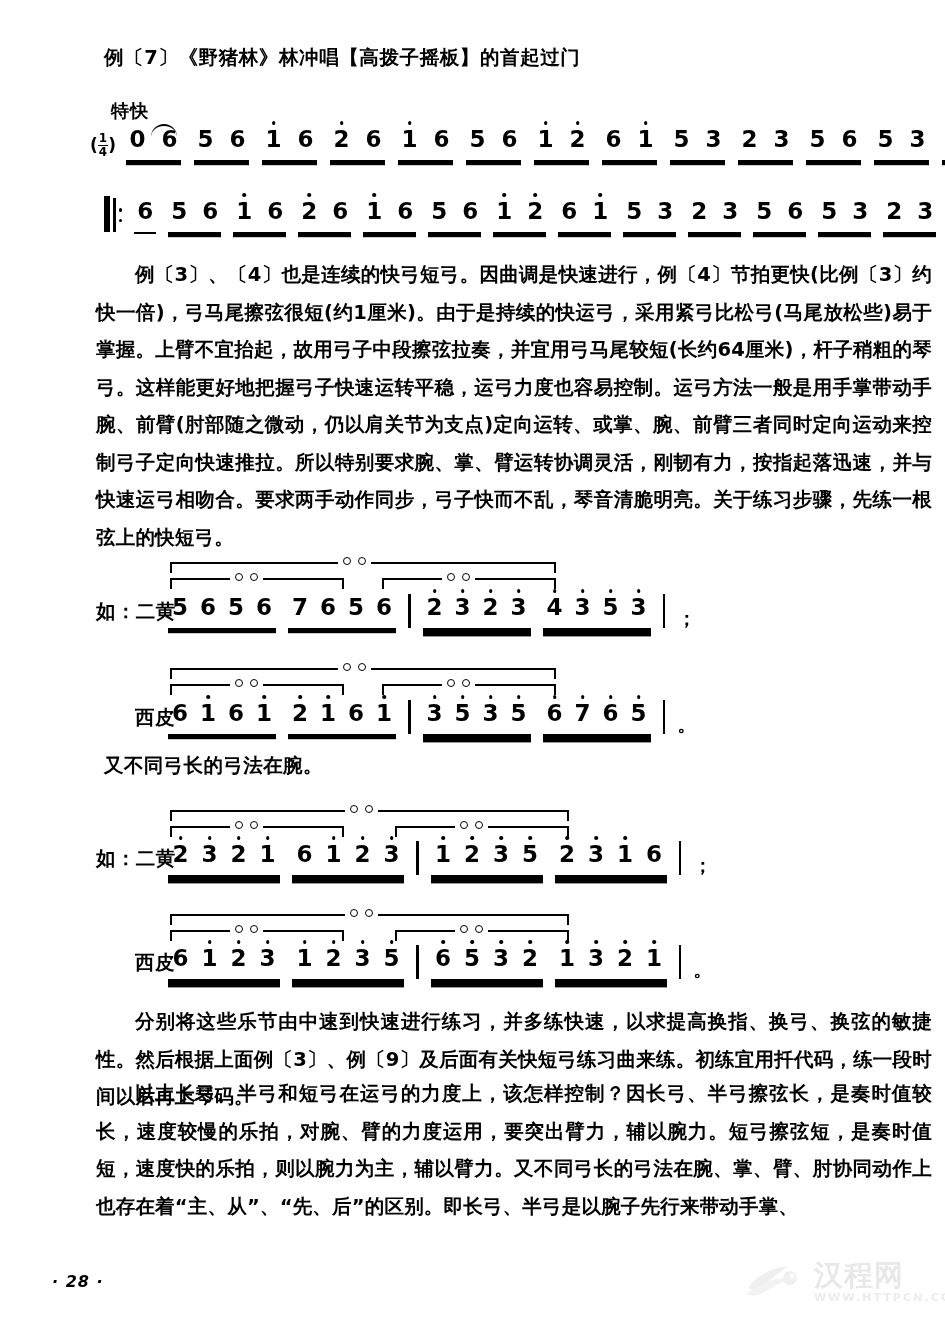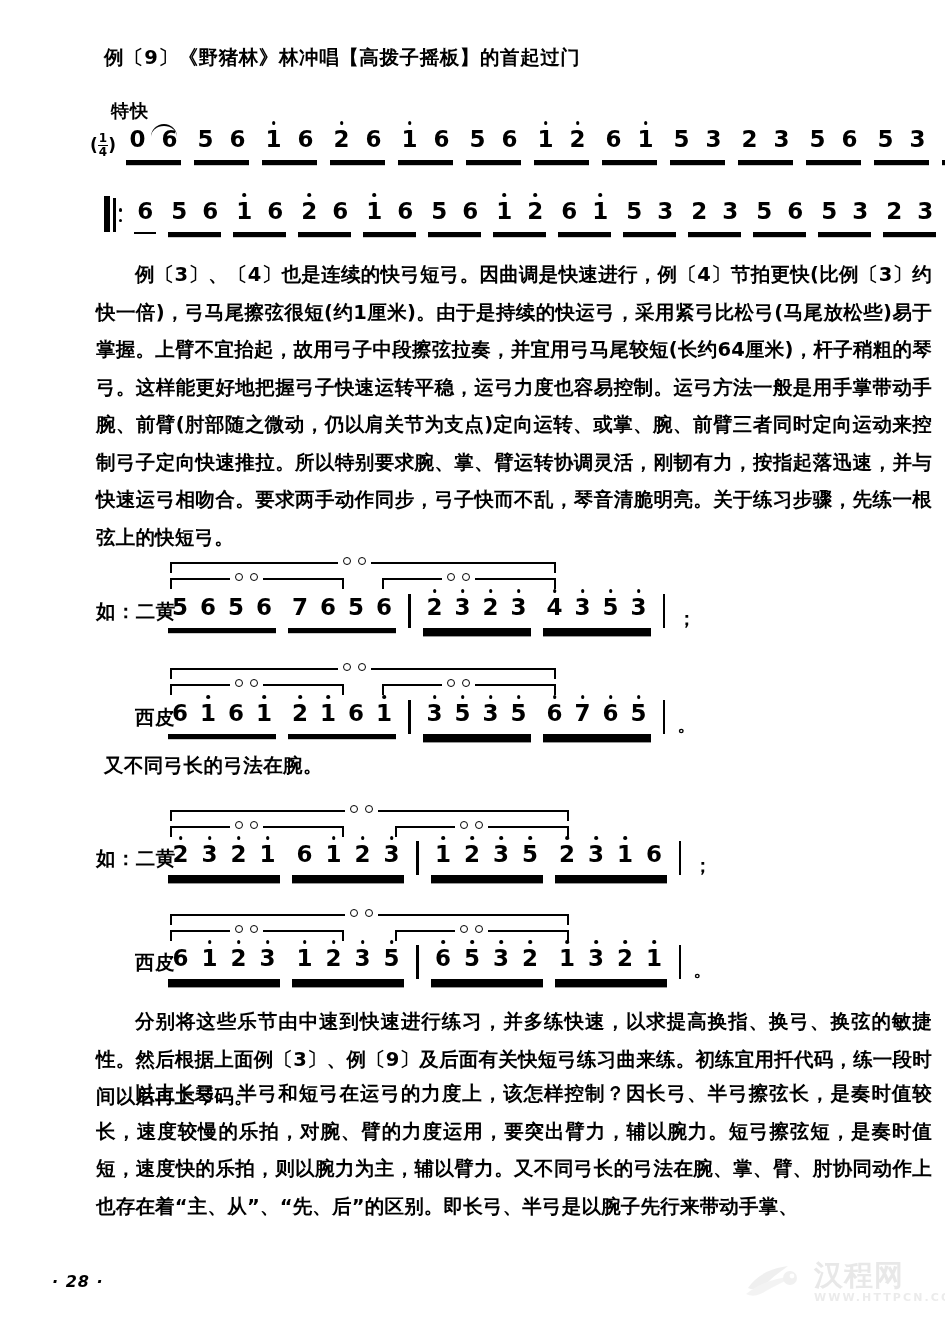--- a/index.html
+++ b/index.html
@@ -237,21 +237,21 @@
     color: #a6a6a6;
     letter-spacing: 2.1px;
     white-space: nowrap;
   }
 </style>
 </head>
 <body>
 
 <div class="page">
 
-  <div class="heading">例〔9〕《野猪林》林冲唱【高拨子摇板】的首起过门</div>
+  <div class="heading">例〔7〕《野猪林》林冲唱【高拨子摇板】的首起过门</div>
 
   <div class="music-block" style="left:0;top:0;">
 
     <div class="tempo-mark" style="left:111px; top:99px;">特快</div>
     <div class="tempo-arc" style="left:151px; top:124px;"></div>
 
     <div class="timesig" style="left:90px; top:133px;">
       <span>(</span><span class="frac">
           <span class="num">1</span>
           <span>4</span>

